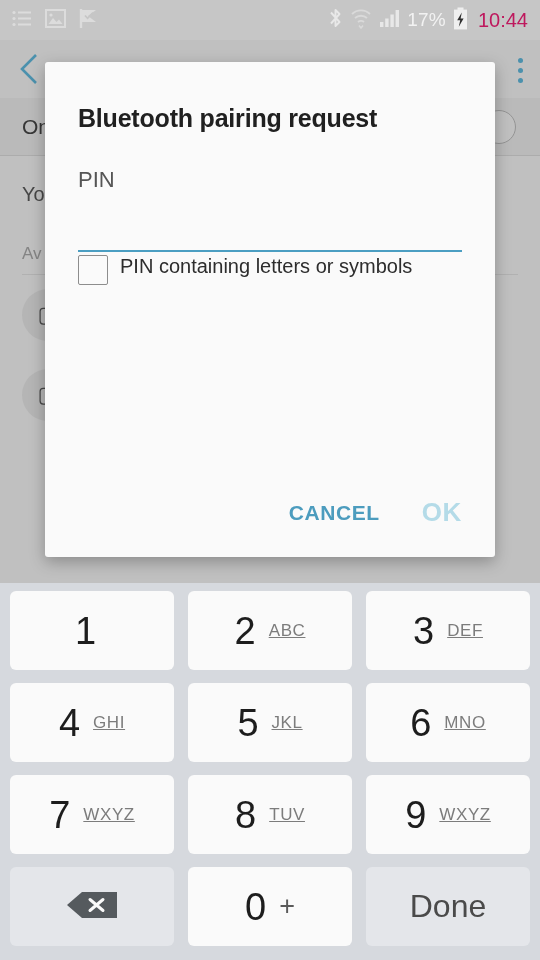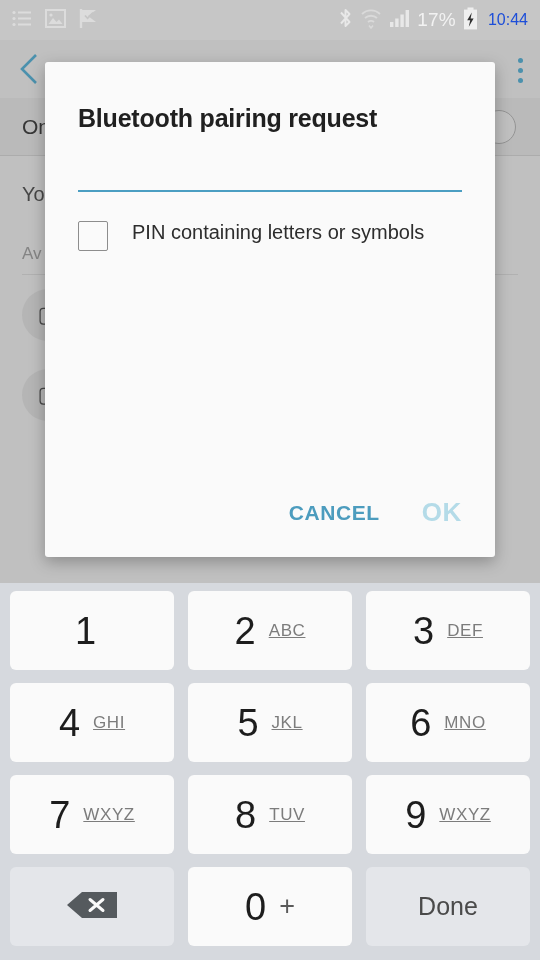--- a/index.html
+++ b/index.html
@@ -14,21 +14,21 @@
   
   .statusbar{
     position:absolute; top:0; left:0; width:540px; height:40px;
     background:#c6c6c6;
     display:flex; align-items:center; padding:0 12px;
   }
   .sb-left{ display:flex; align-items:center; gap:13px; }
   .sb-right{ margin-left:auto; display:flex; align-items:center; gap:7px; }
   .sb-icn{ display:block; }
   .sb-text{ color:#f2f2f2; font-size:19px; letter-spacing:.2px; }
-  .sb-time{ color:#1d4ed8; font-size:16px; margin-left:3px; }
+  .sb-time{ color:#be185d; font-size:20px; margin-left:3px; }
 
   
   .bg-page{ position:absolute; top:40px; left:0; width:540px; height:543px; background:#c8c8c8; }
   .bg-appbar{ position:relative; height:58px; }
   .bg-back{ position:absolute; left:18px; top:12px; }
   .bg-overflow{ position:absolute; right:17px; top:18px;
     display:flex; flex-direction:column; gap:5px; align-items:center; }
   .dot{ width:5px; height:5px; border-radius:50%; background:#4f97b5; }
   .bg-toggle-row{
     position:relative; height:58px; background:#c2c2c2;
@@ -57,41 +57,41 @@
   .dialog{
     position:absolute; left:45px; top:62px; width:450px; height:495px;
     background:#fafafa; border-radius:3px;
     box-shadow:0 5px 16px rgba(0,0,0,0.28);
     padding:0 33px;
   }
   .dlg-title{ font-size:25px; font-weight:bold; color:#202020; padding-top:42px; letter-spacing:-.2px; }
   .dlg-msg{ font-size:21px; color:#2b2b2b; line-height:35px; padding-top:29px; }
   .pin-label{ font-size:22px; color:#555; padding-top:34px; }
   .pin-underline{ margin-top:57px; height:2px; background:#4b9ec2; }
-  .cb-row{ display:flex; align-items:flex-start; gap:24px; padding-top:26px; }
+  .cb-row{ display:flex; align-items:flex-start; gap:12px; }
   .cb-box{ width:30px; height:30px; border:1px solid #8d8d8d; background:#fafafa; border-radius:2px; flex:0 0 auto; margin-top:3px; }
   .cb-label{ font-size:20px; color:#2d2d2d; line-height:28px; }
   .dlg-actions{ position:absolute; right:33px; bottom:29px; display:flex; align-items:center; gap:42px; }
   .btn-cancel{ font-size:21px; font-weight:bold; color:#4c9cbe; letter-spacing:.6px; }
   .btn-ok{ font-size:26px; font-weight:bold; color:#b4dbe8; letter-spacing:.6px; }
 
   
   .keypad{
     position:absolute; left:0; top:583px; width:540px; height:377px;
     background:#d6d9de; padding:8px 10px 14px 10px;
   }
   .kp-row{ display:flex; gap:14px; margin-bottom:13px; height:79px; }
   .key{
     flex:1; border-radius:6px; background:#fafafa;
     display:flex; align-items:center; justify-content:center; gap:13px;
   }
   .key.func{ background:#e4e6ea; }
   .k-num{ font-size:38px; color:#1d1d1d; font-weight:300; line-height:1; }
   .k-sub{ font-size:17px; color:#7c7c7c; letter-spacing:.6px;text-decoration:underline; }
-  .k-done{ font-size:25px; color:#4a4a4a; }
+  .k-done{ font-size:32px; color:#4a4a4a; }
   .k-plus{ font-size:27px; color:#5a5a5a; }
 </style>
 </head>
 <body>
 
 <div id="screen">
 
   <div class="statusbar">
     <div class="sb-left">
       <span class="sb-icn">
@@ -181,20 +181,21 @@
     </div>
     <div class="bg-dev">
       <span class="bg-dev-ic">▢</span>
       <span class="bg-dev-tx">D</span>
     </div>
   </div>
   <div class="scrim"></div>
 
   <div class="dialog">
     <div class="dlg-title">Bluetooth pairing request</div>
+    <div class="pin-label">PIN</div>
     <div class="pin-underline"></div>
     <div class="cb-row">
       <span class="cb-box"></span>
       <span class="cb-label">PIN containing letters or symbols</span>
     </div>
     <div class="dlg-actions">
       <span class="btn-cancel">CANCEL</span>
       <span class="btn-ok">OK</span>
     </div>
   </div>

